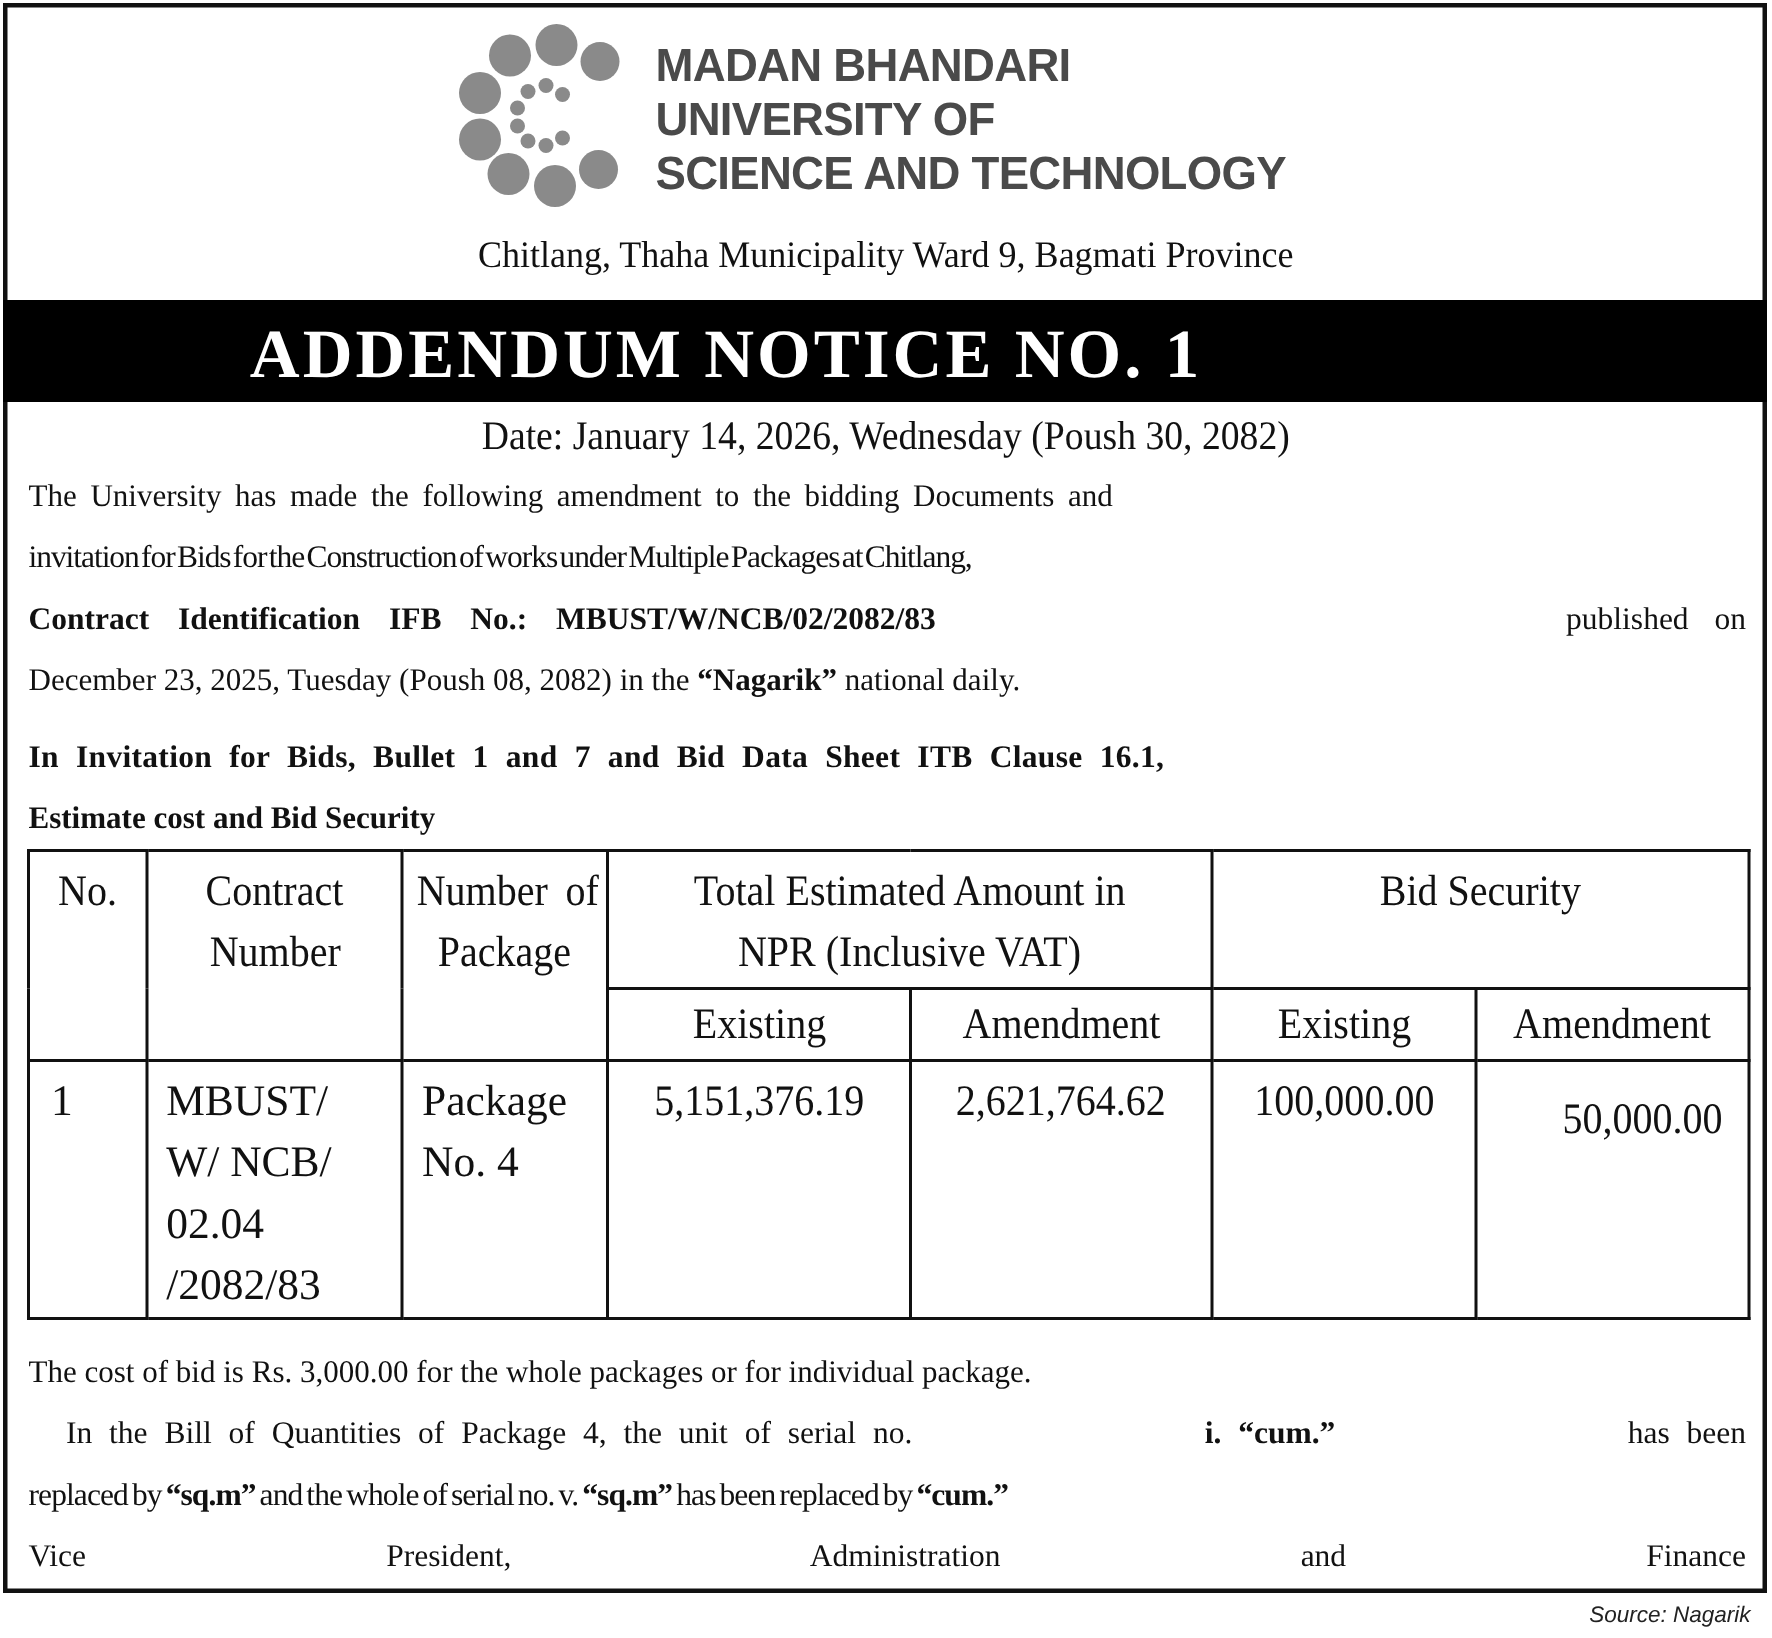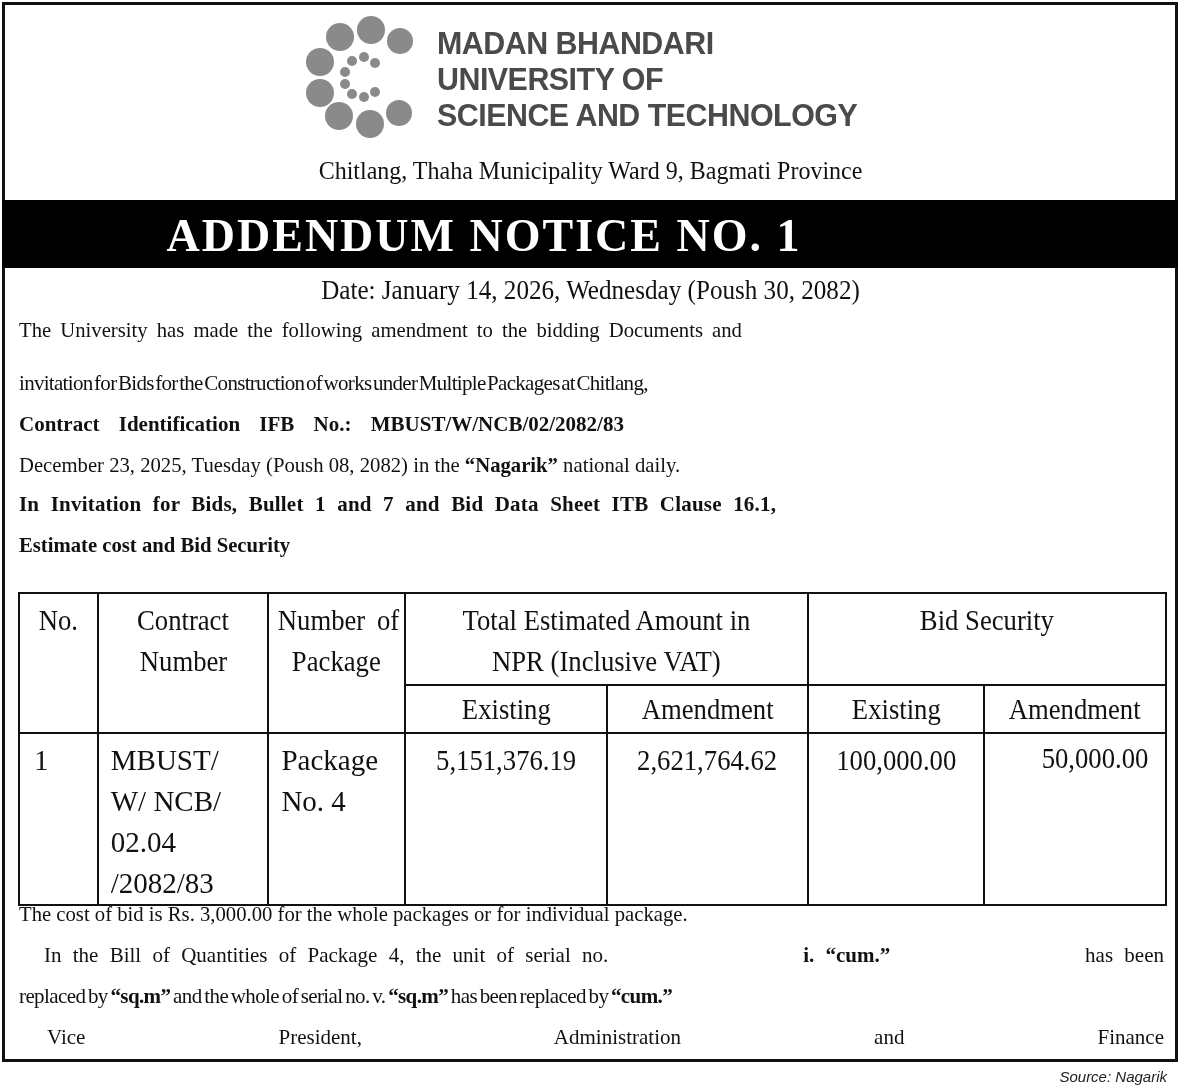--- a/index.html
+++ b/index.html
@@ -9,21 +9,21 @@
   .logo-text { position:absolute; left:437px; top:26px; font-family:"Liberation Sans", sans-serif; font-weight:bold; color:#4a4a4a; font-size:31px; line-height:36px; letter-spacing:-0.5px; transform:scaleX(0.98); transform-origin:left top; }
   .logo-text div { white-space:nowrap; }
   .address { position:absolute; left:0; top:157px; width:1181px; text-align:center; font-size:25px; transform:scaleX(0.96); transform-origin:center; white-space:nowrap; }
   .band { position:absolute; left:2px; top:200px; width:1176px; height:68px; background:#000; }
   .band-title { position:absolute; left:0; top:208px; width:968px; text-align:center; color:#fff; font-weight:bold; font-size:46px; letter-spacing:2px; line-height:56px; white-space:nowrap; }
   .date { position:absolute; left:0; top:275px; width:1181px; text-align:center; font-size:27px; transform:scaleX(0.93); transform-origin:center; white-space:nowrap; }
   .para { position:absolute; left:19px; width:1145px; font-size:21px; line-height:41px; text-align:justify; text-align-last:justify; }
   .bold { font-weight:bold; }
   .line { display:flex; justify-content:space-between; white-space:nowrap; }
   .line.left { justify-content:flex-start; gap:0; }
-  table.grid { position:absolute; left:18px; top:592px; width:1149px; border-collapse:collapse; font-size:29px; }
+  table.grid { position:absolute; left:18px; top:566px; width:1149px; border-collapse:collapse; font-size:29px; }
   table.grid td, table.grid th { border:2px solid #111; font-weight:normal; vertical-align:top; padding:0; line-height:41px; }
   .c { text-align:center; }
   .r { text-align:right; padding-right:12px !important; }
   .sx { display:inline-block; transform:scaleX(0.92); transform-origin:center; white-space:nowrap; }
   .source { position:absolute; right:14px; top:1068px; font-family:"Liberation Sans", sans-serif; font-style:italic; font-size:15px; color:#222; }
 </style>
 </head>
 <body>
 
 <div class="frame"></div>
@@ -59,25 +59,26 @@
 
 <div class="band"></div>
 <div class="band-title">ADDENDUM NOTICE NO. 1</div>
 
 <div class="date">Date: January 14, 2026, Wednesday (Poush 30, 2082)</div>
 
 <div class="para" style="top:310px;">
   <div class="line" style="transform:scaleX(0.985);transform-origin:left;">
     <span style="word-spacing:4px;">The University has made the following amendment to the bidding Documents and</span>
   </div>
-  <div class="line" style="letter-spacing:-0.7px;word-spacing:-3px;margin-top:12px;">
+  <div class="line" style="letter-spacing:-0.7px;word-spacing:-3px;">
     <span>invitation for Bids for the Construction of works under Multiple Packages at Chitlang,</span>
   </div>
   <div class="line">
     <span class="bold" style="word-spacing:14px;font-family:Liberation Serif, serif;">Contract Identification IFB No.: MBUST/W/NCB/02/2082/83</span>
+    <span style="word-spacing:12px;">published on</span>
   </div>
   <div class="line left" style="transform:scaleX(0.985);transform-origin:left;">
     <span>December 23, 2025, Tuesday (Poush 08, 2082) in the</span>&nbsp;<span class="bold">“Nagarik”</span>&nbsp;<span>national daily.</span>
   </div>
 </div>
 
 <div class="para bold" style="top:484px;">
   <div class="line" style="word-spacing:6px;letter-spacing:0.2px;">
     <span>In Invitation for Bids, Bullet 1 and 7 and Bid Data Sheet ITB Clause 16.1,</span>
   </div>
@@ -130,35 +131,35 @@
       <div>02.04</div>
       <div>/2082/83</div>
     </td>
     <td style="padding-left:12px;padding-top:6px;">
       <div>Package</div>
       <div>No. 4</div>
     </td>
     <td class="c" style="padding-top:6px;"><span class="sx">5,151,376.19</span></td>
     <td class="c" style="padding-top:6px;"><span class="sx">2,621,764.62</span></td>
     <td class="c" style="padding-top:6px;"><span class="sx">100,000.00</span></td>
-    <td class="r" style="padding-top:4px;"><span class="sx">50,000.00</span></td>
+    <td class="r" style="padding-top:18px;"><span class="sx">50,000.00</span></td>
   </tr>
 </tbody>
   </table>
 
 <div class="para" style="top:894px;">
   <div class="line left" style="transform:scaleX(0.985);transform-origin:left;">
     <span>The cost of bid is Rs. 3,000.00 for the whole packages or for individual package.</span>
   </div>
   <div class="line" style="word-spacing:6px;margin-left:25px;">
     <span>In the Bill of Quantities of Package 4, the unit of serial no.</span>
     <span><span class="bold">i. “cum.”</span></span>
     <span>has been</span>
   </div>
   <div class="line" style="letter-spacing:-0.6px;word-spacing:-2px;">
     <span><span>replaced by</span> <span class="bold">“sq.m”</span> <span>and the whole of serial no. v.</span> <span class="bold">“sq.m”</span> <span>has been replaced by</span> <span class="bold">“cum.”</span></span>
   </div>
-  <div style="text-align:right;white-space:nowrap;margin-left:28px;">
+  <div style="text-align:right;white-space:nowrap;">
     <span>Vice President, Administration and Finance</span>
   </div>
 </div>
 
 <div class="source">Source: Nagarik</div>
 
 </body></html>

